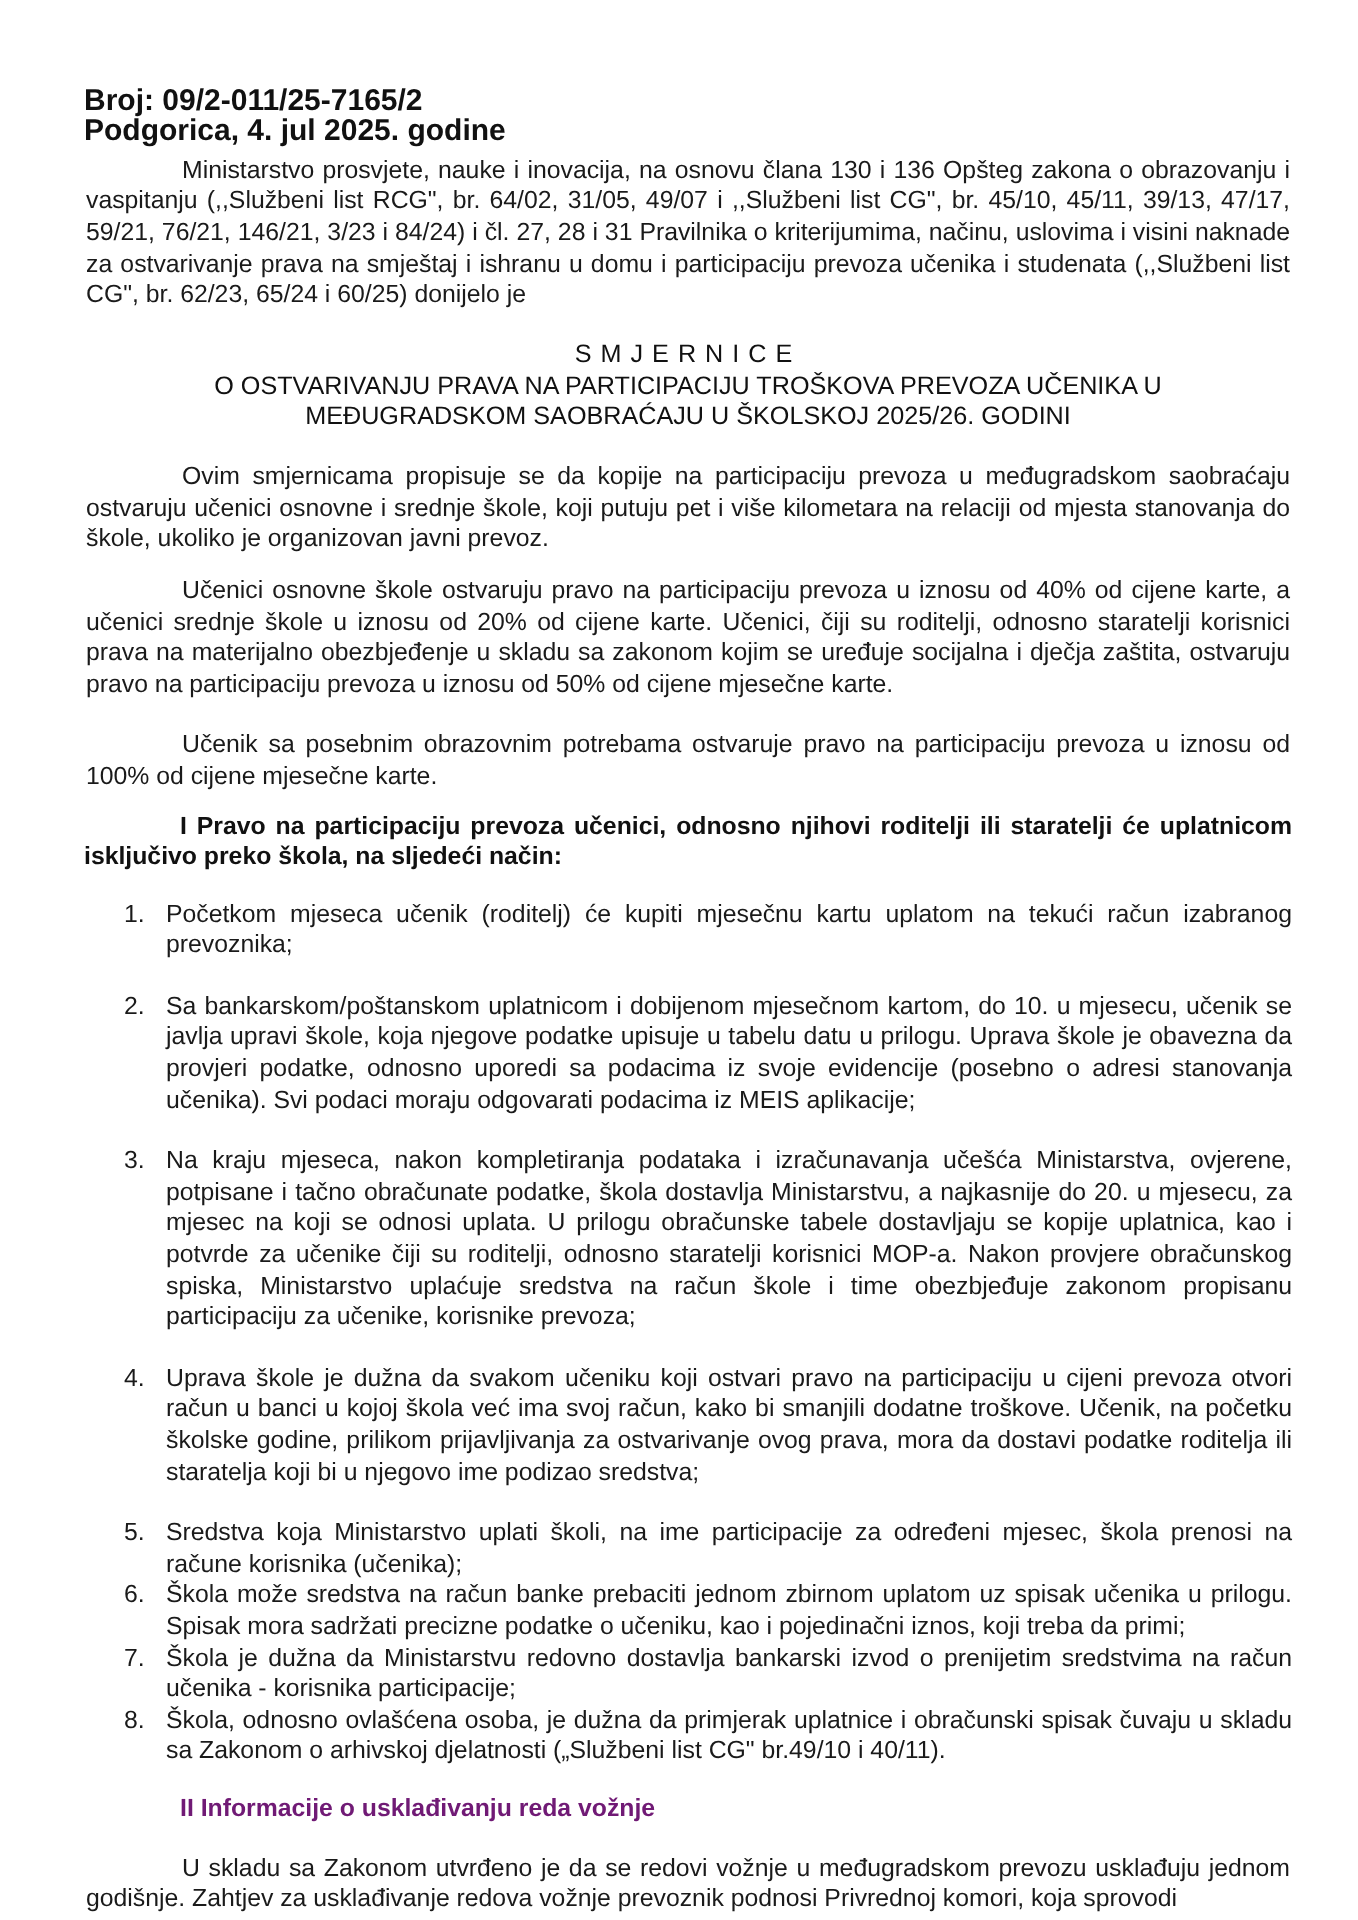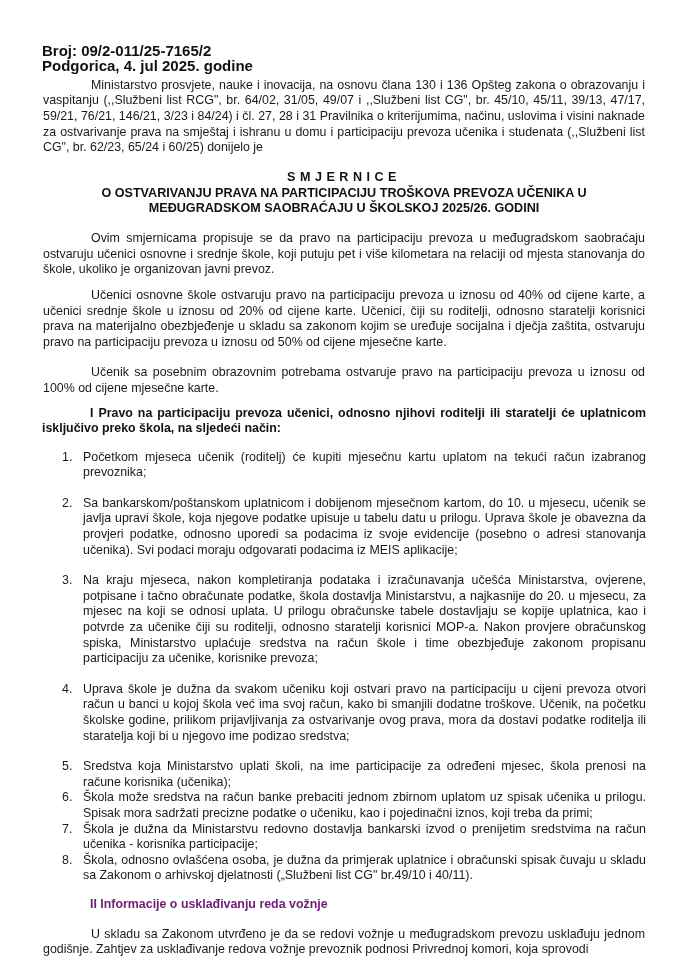--- a/index.html
+++ b/index.html
@@ -5,21 +5,21 @@
   html, body { margin: 0; padding: 0; background: #ffffff; }
   body {
     width: 679px; height: 960px; overflow: hidden; position: relative;
     font-family: "Liberation Sans", sans-serif; color: #1a1a1a;
     font-size: 12.4px; line-height: 15.6px;
   }
   .page { position: absolute; left: 42px; top: 43px; width: 604px; }
   .hdr { font-weight: bold; font-size: 15px; line-height: 15.4px; color: #111; }
   .p { text-align: justify; text-indent: 48px; margin: 1px; }
   .intro { margin-top: 4px; }
-  .title { text-align: center; font-weight: bold; margin-top: 14px; font-size: 12.6px; line-height: 15.8px; color: #111; }
+  .title { text-align: center; font-weight: normal; margin-top: 14px; font-size: 12.6px; line-height: 15.8px; color: #111; }
   .title .spaced { letter-spacing: 4.5px; }
   .gap { height: 13px; }
   .gap-s { height: 8px; }
   .bold-p { font-weight: bold; text-align: justify; text-indent: 48px; margin: 0; color:#111; }
   ol { margin: 0; padding: 0; list-style: none; }
   li { position: relative; padding-left: 41px; text-align: justify; }
   li .num { position: absolute; left: 20px; top: 0; }
   li.sp { margin-top: 15px; }
   .sec2 { font-weight: bold; margin: 0 0 0 48px; color:#701a75; }
 </style>
@@ -32,21 +32,21 @@
 
   <p class="p intro">Ministarstvo prosvjete, nauke i inovacija, na osnovu člana 130 i 136 Opšteg zakona o obrazovanju i vaspitanju (,,Službeni list RCG", br. 64/02, 31/05, 49/07 i ,,Službeni list CG", br. 45/10, 45/11, 39/13, 47/17, 59/21, 76/21, 146/21, 3/23 i 84/24) i čl. 27, 28 i 31 Pravilnika o kriterijumima, načinu, uslovima i visini naknade za ostvarivanje prava na smještaj i ishranu u domu i participaciju prevoza učenika i studenata (,,Službeni list CG", br. 62/23, 65/24 i 60/25) donijelo je</p>
 
   <div class="title">
     <div class="spaced">SMJERNICE</div>
     <div>O OSTVARIVANJU PRAVA NA PARTICIPACIJU TROŠKOVA PREVOZA UČENIKA U</div>
     <div>MEĐUGRADSKOM SAOBRAĆAJU U ŠKOLSKOJ 2025/26. GODINI</div>
   </div>
 
   <div class="gap"></div>
-  <p class="p">Ovim smjernicama propisuje se da pravo na participaciju prevoza u međugradskom saobraćaju ostvaruju učenici osnovne i srednje škole, koji putuju pet i više kilometara na relaciji od mjesta stanovanja do škole, ukoliko je organizovan javni prevoz.</p>
+  <p class="p">Ovim smjernicama propisuje se da kopije na participaciju prevoza u međugradskom saobraćaju ostvaruju učenici osnovne i srednje škole, koji putuju pet i više kilometara na relaciji od mjesta stanovanja do škole, ukoliko je organizovan javni prevoz.</p>
   <div class="gap-s"></div>
   <p class="p">Učenici osnovne škole ostvaruju pravo na participaciju prevoza u iznosu od 40% od cijene karte, a učenici srednje škole u iznosu od 20% od cijene karte. Učenici, čiji su roditelji, odnosno staratelji korisnici prava na materijalno obezbjeđenje u skladu sa zakonom kojim se uređuje socijalna i dječja zaštita, ostvaruju pravo na participaciju prevoza u iznosu od 50% od cijene mjesečne karte.</p>
   <div class="gap"></div>
   <p class="p">Učenik sa posebnim obrazovnim potrebama ostvaruje pravo na participaciju prevoza u iznosu od 100% od cijene mjesečne karte.</p>
   <div class="gap-s"></div>
   <p class="bold-p">I Pravo na participaciju prevoza učenici, odnosno njihovi roditelji ili staratelji će uplatnicom isključivo preko škola, na sljedeći način:</p>
 
   <div class="gap"></div>
   <ol>
     <li><span class="num">1.</span><span>Početkom mjeseca učenik (roditelj) će kupiti mjesečnu kartu uplatom na tekući račun izabranog prevoznika;</span></li>

